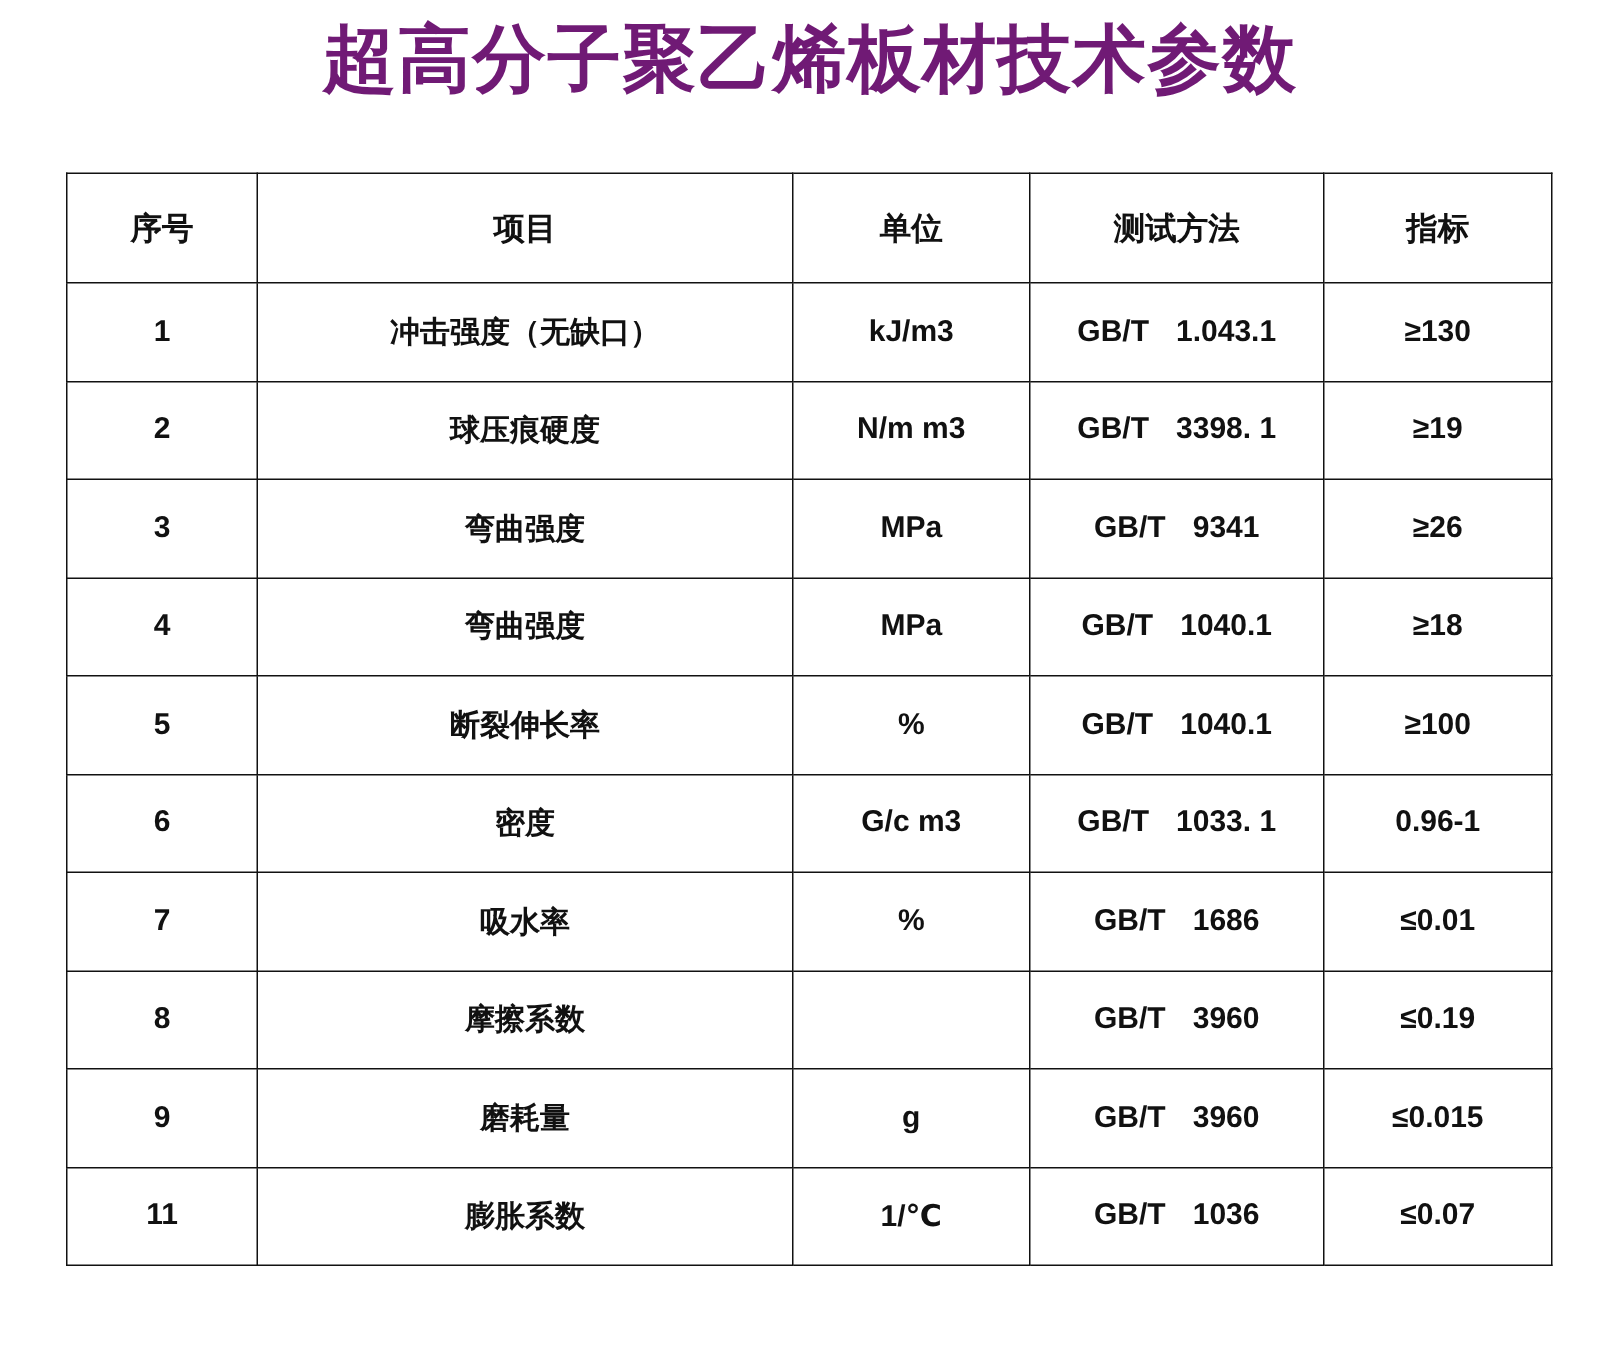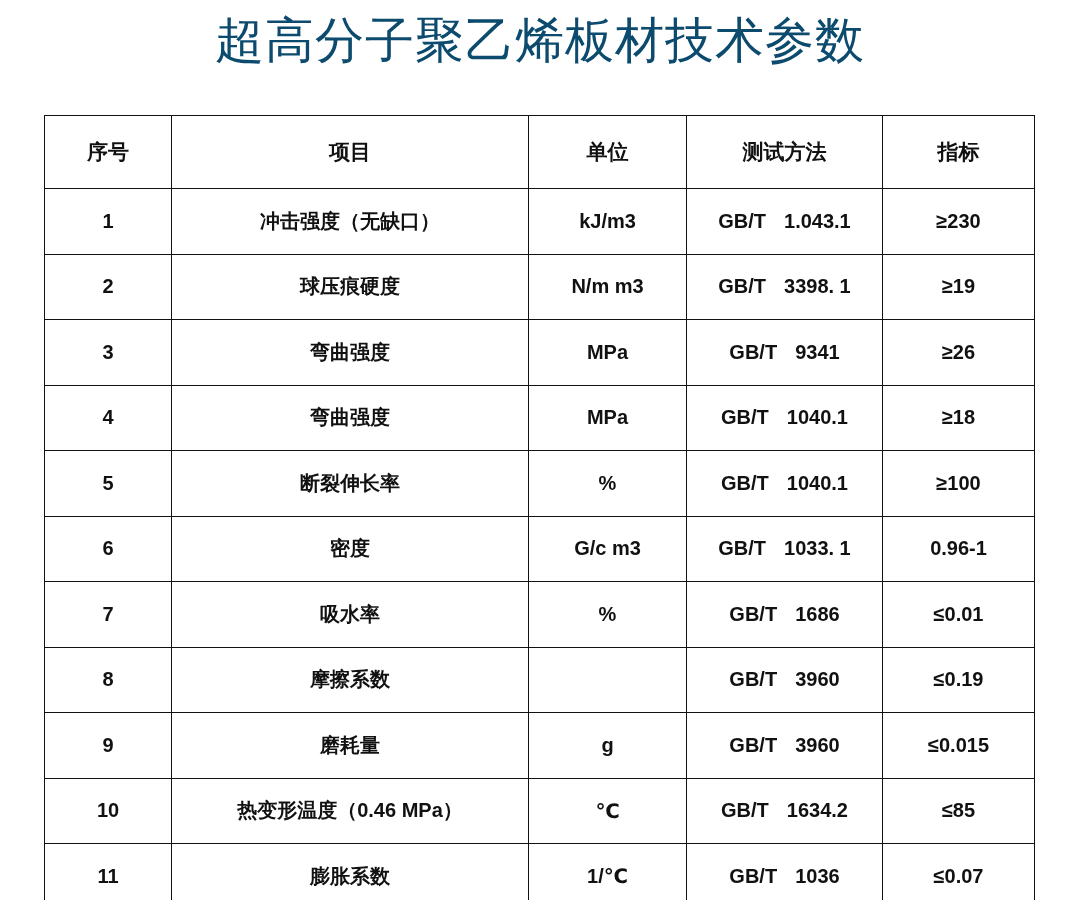--- a/index.html
+++ b/index.html
@@ -16,26 +16,26 @@
   }
   .page {
     width: 1080px;
     height: 900px;
     position: relative;
     box-sizing: border-box;
   }
   .doc-title {
     text-align: center;
     font-size: 49px;
-    font-weight: normal;
+    font-weight: bold;
     letter-spacing: 1px;
     line-height: 1.1;
     margin: 14px 0 0 0;
     padding: 0 20px;
-    color: #0c4a6e;
+    color: #701a75;
     white-space: nowrap;
   }
   .table-wrap {
     position: absolute;
     left: 44px;
     top: 101px;
     width: 990px;
   }
   table.spec {
     border-collapse: collapse;
@@ -101,21 +101,21 @@
           <tr>
             <td>1</td>
             <td>冲击强度（无缺口）</td>
             <td>kJ/m3</td>
             <td>
               <div class="method-cell">
                 <span class="method-std">GB/T</span>
                 <span class="method-num">1.043.1</span>
               </div>
             </td>
-            <td>≥230</td>
+            <td>≥130</td>
           </tr>
           <tr>
             <td>2</td>
             <td>球压痕硬度</td>
             <td>N/m m3</td>
             <td>
               <div class="method-cell">
                 <span class="method-std">GB/T</span>
                 <span class="method-num">3398. 1</span>
               </div>
@@ -200,32 +200,20 @@
             <td>g</td>
             <td>
               <div class="method-cell">
                 <span class="method-std">GB/T</span>
                 <span class="method-num">3960</span>
               </div>
             </td>
             <td>≤0.015</td>
           </tr>
           <tr>
-            <td>10</td>
-            <td>热变形温度（0.46 MPa）</td>
-            <td>℃</td>
-            <td>
-              <div class="method-cell">
-                <span class="method-std">GB/T</span>
-                <span class="method-num">1634.2</span>
-              </div>
-            </td>
-            <td>≤85</td>
-          </tr>
-          <tr>
             <td>11</td>
             <td>膨胀系数</td>
             <td>1/℃</td>
             <td>
               <div class="method-cell">
                 <span class="method-std">GB/T</span>
                 <span class="method-num">1036</span>
               </div>
             </td>
             <td>≤0.07</td>

